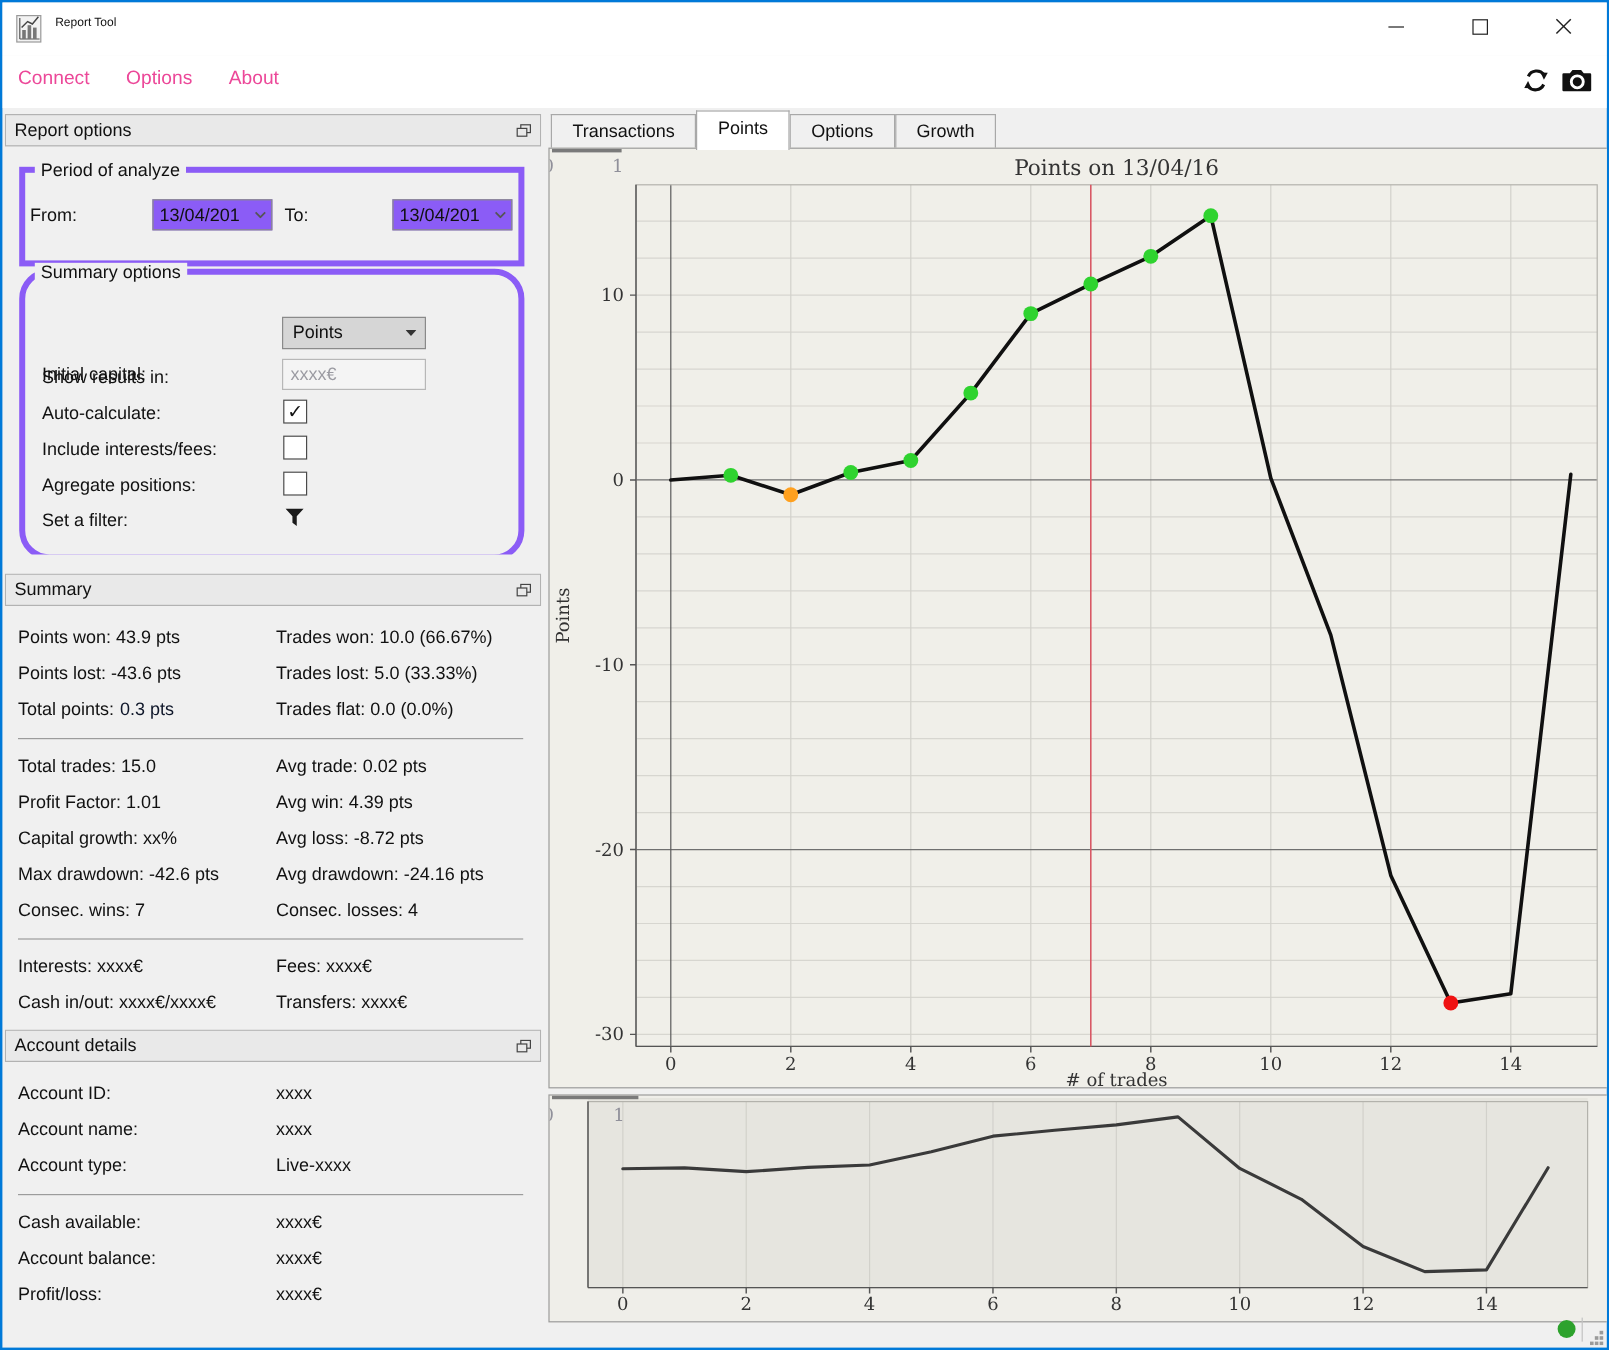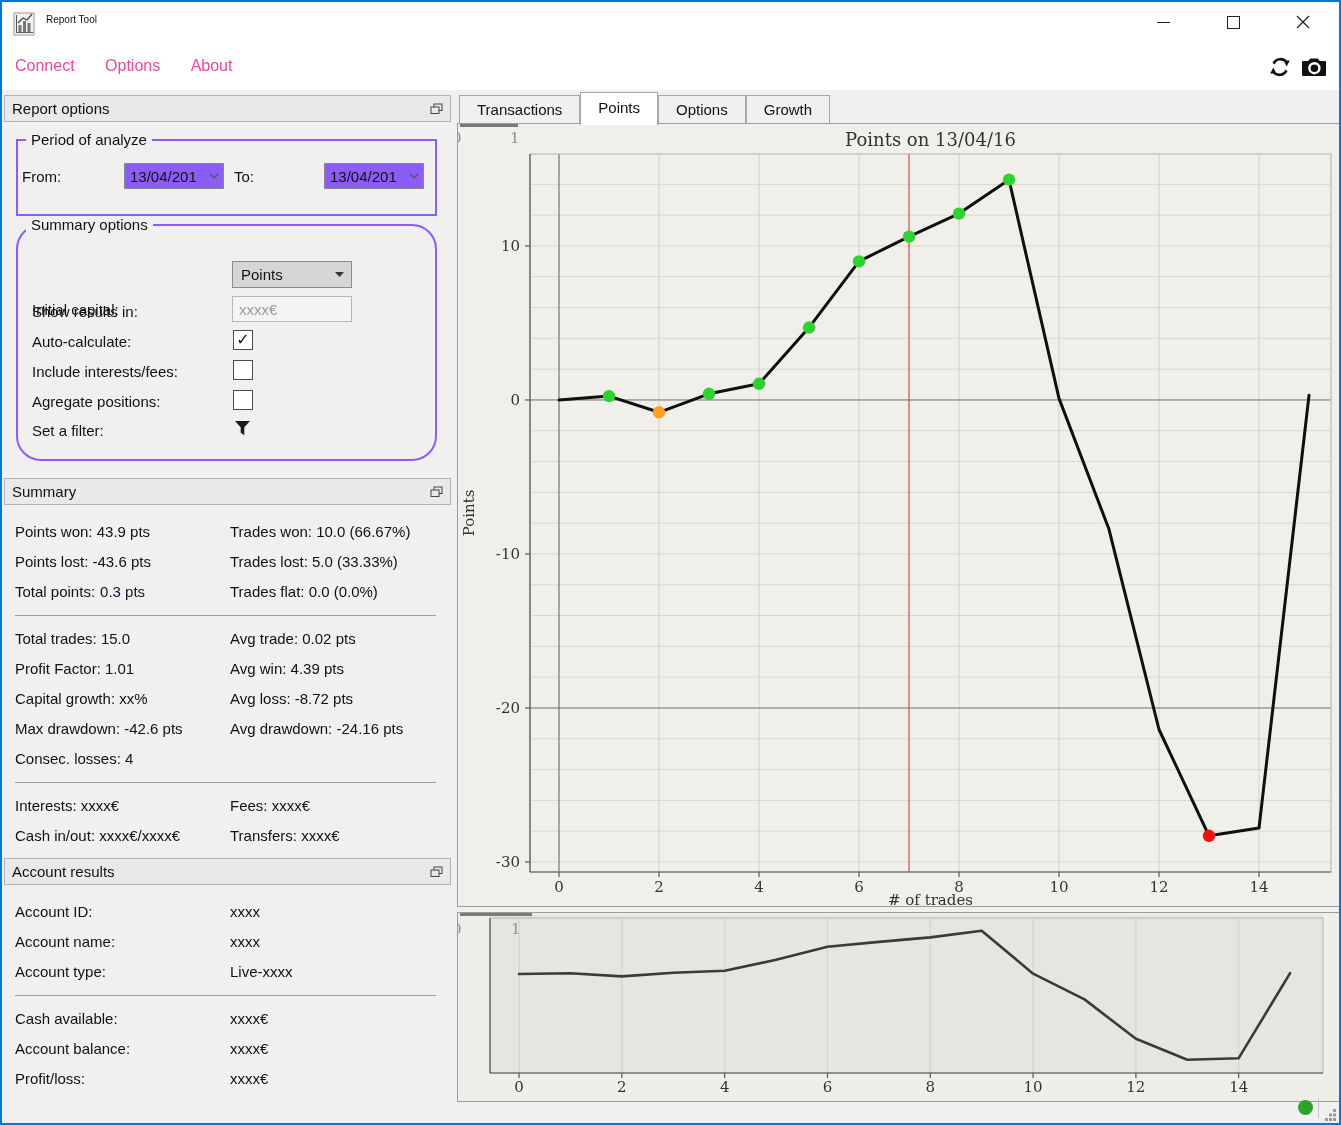--- a/index.html
+++ b/index.html
@@ -16,21 +16,21 @@
   .max-glyph{width:11px;height:11px;border:1px solid #222;}
   .menubar{position:absolute;left:0;top:44px;width:100%;height:44px;background:#fff;}
   .menu-item{display:inline-block;padding:11px 13px 0 13px;font-size:16px;color:#ec4899;}
   .toolbar{position:absolute;top:52px;right:12px;display:flex;gap:8px;align-items:center;}
   .tool-btn{width:26px;height:26px;display:flex;align-items:center;justify-content:center;}
   
   .panel{position:absolute;left:2px;width:447px;background:#f0f0f0;overflow:hidden;}
   .panel-header{height:25px;background:#e9e9e9;border:1px solid #b2b2b2;display:flex;align-items:center;
     padding:0 7px;font-size:15px;color:#111;}
   .float-btn{margin-left:auto;display:flex;align-items:center;}
-  .group{position:absolute;left:12px;right:14px;border:2px solid #8b5cf6;padding-left:31px;}
+  .group{position:absolute;left:12px;right:14px;border:5px solid #8b5cf6;padding-left:31px;}
   .group-label{position:absolute;top:-10px;left:8px;background:#f0f0f0;padding:0 5px;font-size:15px;color:#111;}
   .fld-label{position:absolute;font-size:15px;color:#111;}
   .date-combo{position:absolute;width:100px;height:26px;background:#8b5cf6;border:1px solid #8a8a8a;
     box-sizing:border-box;font-size:15px;color:#111;display:flex;align-items:center;padding-left:5px;}
   .date-combo svg{margin-left:auto;margin-right:4px;}
   .drop-combo{position:absolute;width:120px;height:27px;background:#d6d6d6;border:1px solid #8a8a8a;
     box-sizing:border-box;font-size:15px;color:#111;display:flex;align-items:center;padding-left:8px;}
   .drop-combo svg{margin-left:auto;margin-right:7px;}
   .text-input{position:absolute;width:120px;height:26px;background:#f4f4f4;border:1px solid #b7b7b7;
     box-sizing:border-box;font-size:15px;color:#9b9ba2;display:flex;align-items:center;padding-left:6px;}
@@ -213,37 +213,38 @@
       </div>
       <div class="row2">
         <span>Capital growth: xx%</span>
         <span>Avg loss: -8.72 pts</span>
       </div>
       <div class="row2">
         <span>Max drawdown: -42.6 pts</span>
         <span>Avg drawdown: -24.16 pts</span>
       </div>
       <div class="row2">
+        <span>Consec. wins: 7</span>
         <span>Consec. losses: 4</span>
       </div>
       <hr class="sep">
       <div class="row2">
         <span>Interests: xxxx€</span>
         <span>Fees: xxxx€</span>
       </div>
       <div class="row2">
         <span>Cash in/out: xxxx€/xxxx€</span>
         <span>Transfers: xxxx€</span>
       </div>
     </div>
   </div>
 
   <div class="panel" style="top:856px;height:246px;">
     <div class="panel-header">
-      <span>Account results</span>
+      <span>Account details</span>
       <span class="float-btn">
         <svg width="13" height="12" viewBox="0 0 13 12">
           <rect x="4" y="1" width="8" height="6.5" fill="none" stroke="#444" stroke-width="1"></rect>
           <rect x="1" y="4" width="8" height="6.5" fill="#e9e9e9" stroke="#444" stroke-width="1"></rect>
         </svg>
       </span>
     </div>
     <div class="rows">
       <div class="rowkv">
         <span>Account ID:</span>

